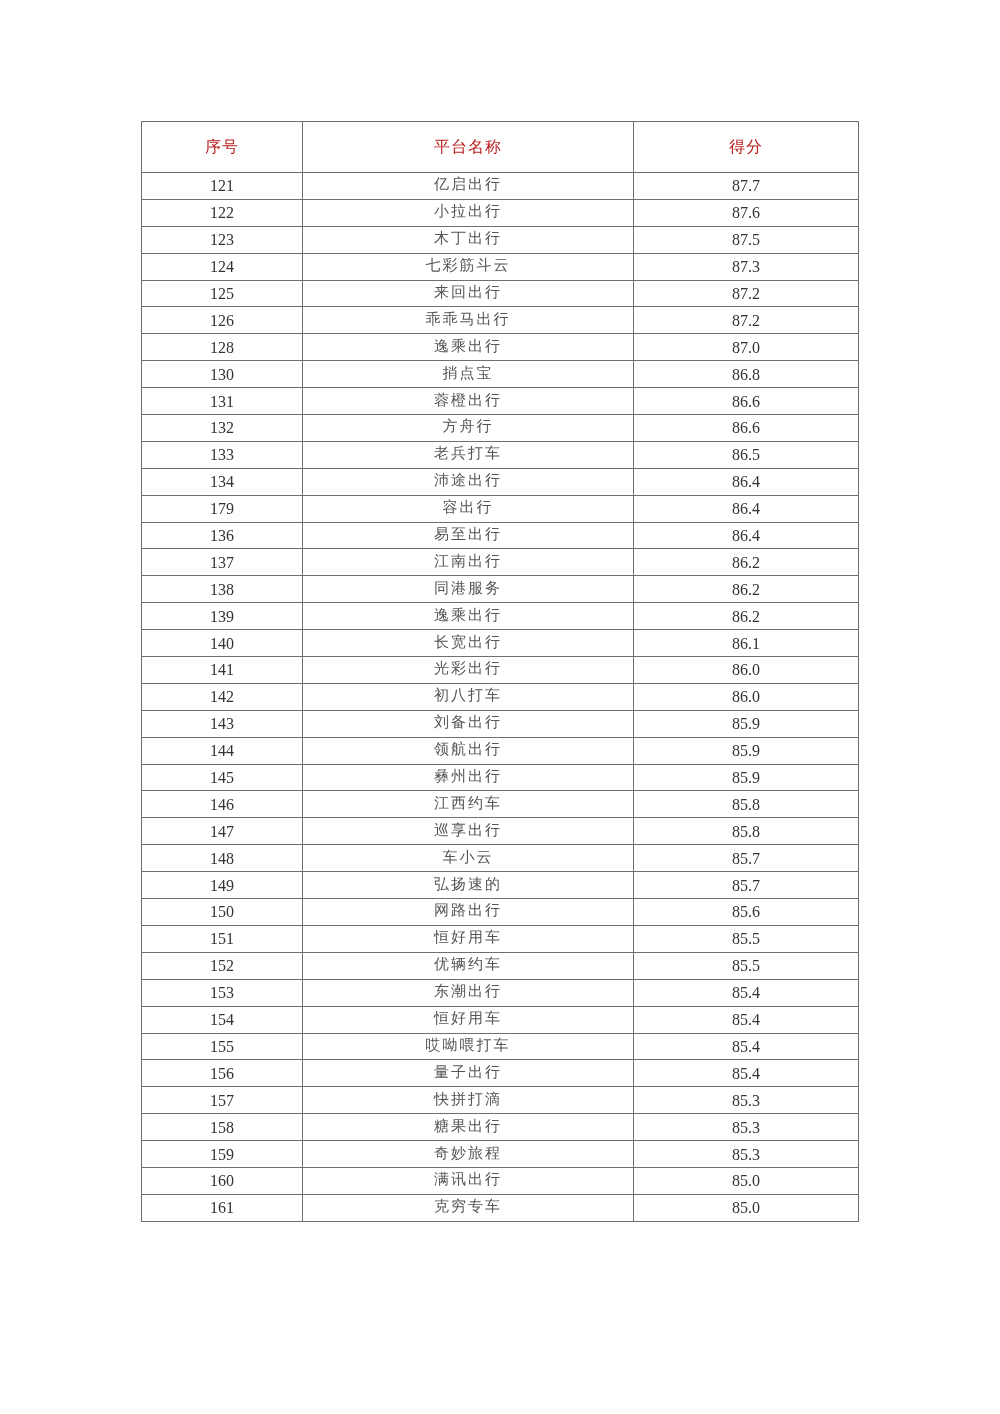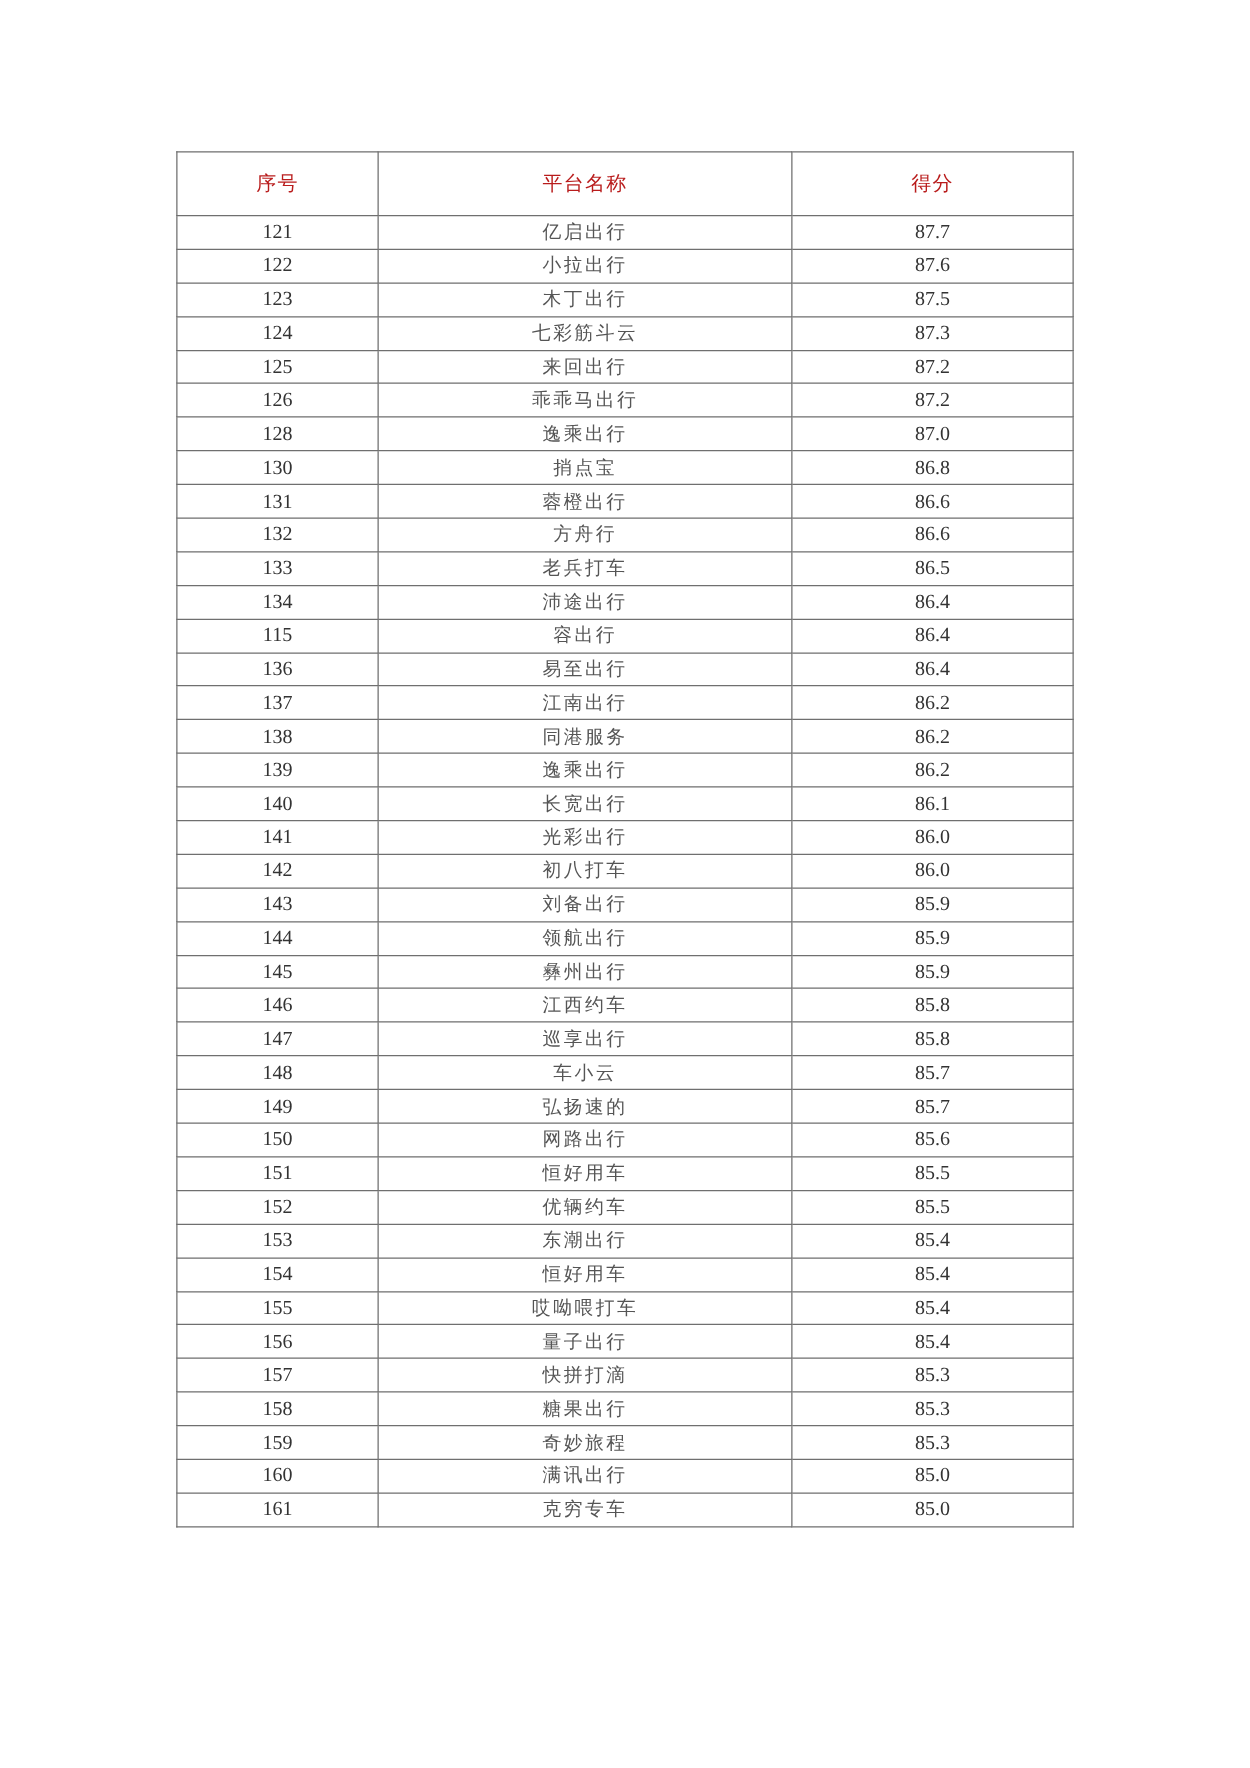--- a/index.html
+++ b/index.html
@@ -7,21 +7,21 @@
          font-family: "Liberation Serif", "DejaVu Serif", serif; color: #333; }
   .page { position: absolute; left: 141px; top: 121px; width: 717px; }
   table { width: 717px; border-collapse: collapse; table-layout: fixed; }
   col.c1 { width: 161px; }
   col.c2 { width: 331px; }
   col.c3 { width: 225px; }
   th, td { border: 1px solid #6f6f6f; text-align: center; padding: 0; }
   th { height: 50px; font-weight: normal; font-size: 16px; color: #b91c1c;
        font-family: "DejaVu Sans", sans-serif; letter-spacing: 1px; }
   td { height: 25.9px; font-size: 16px; line-height: 25px; }
-  td.name { font-family: Liberation Sans, sans-serif; font-size: 15px; color: #555; letter-spacing: 2px; }
+  td.name { font-family: Liberation Mono, monospace; font-size: 15px; color: #555; letter-spacing: 2px; }
 </style>
 </head>
 <body>
 
 <div class="page">
   <table>
     <colgroup>
         <col class="c1">
         <col class="c2">
         <col class="c3">
@@ -88,21 +88,21 @@
           <td>133</td>
           <td class="name">老兵打车</td>
           <td>86.5</td>
         </tr>
         <tr>
           <td>134</td>
           <td class="name">沛途出行</td>
           <td>86.4</td>
         </tr>
         <tr>
-          <td>115</td>
+          <td>179</td>
           <td class="name">容出行</td>
           <td>86.4</td>
         </tr>
         <tr>
           <td>136</td>
           <td class="name">易至出行</td>
           <td>86.4</td>
         </tr>
         <tr>
           <td>137</td>

